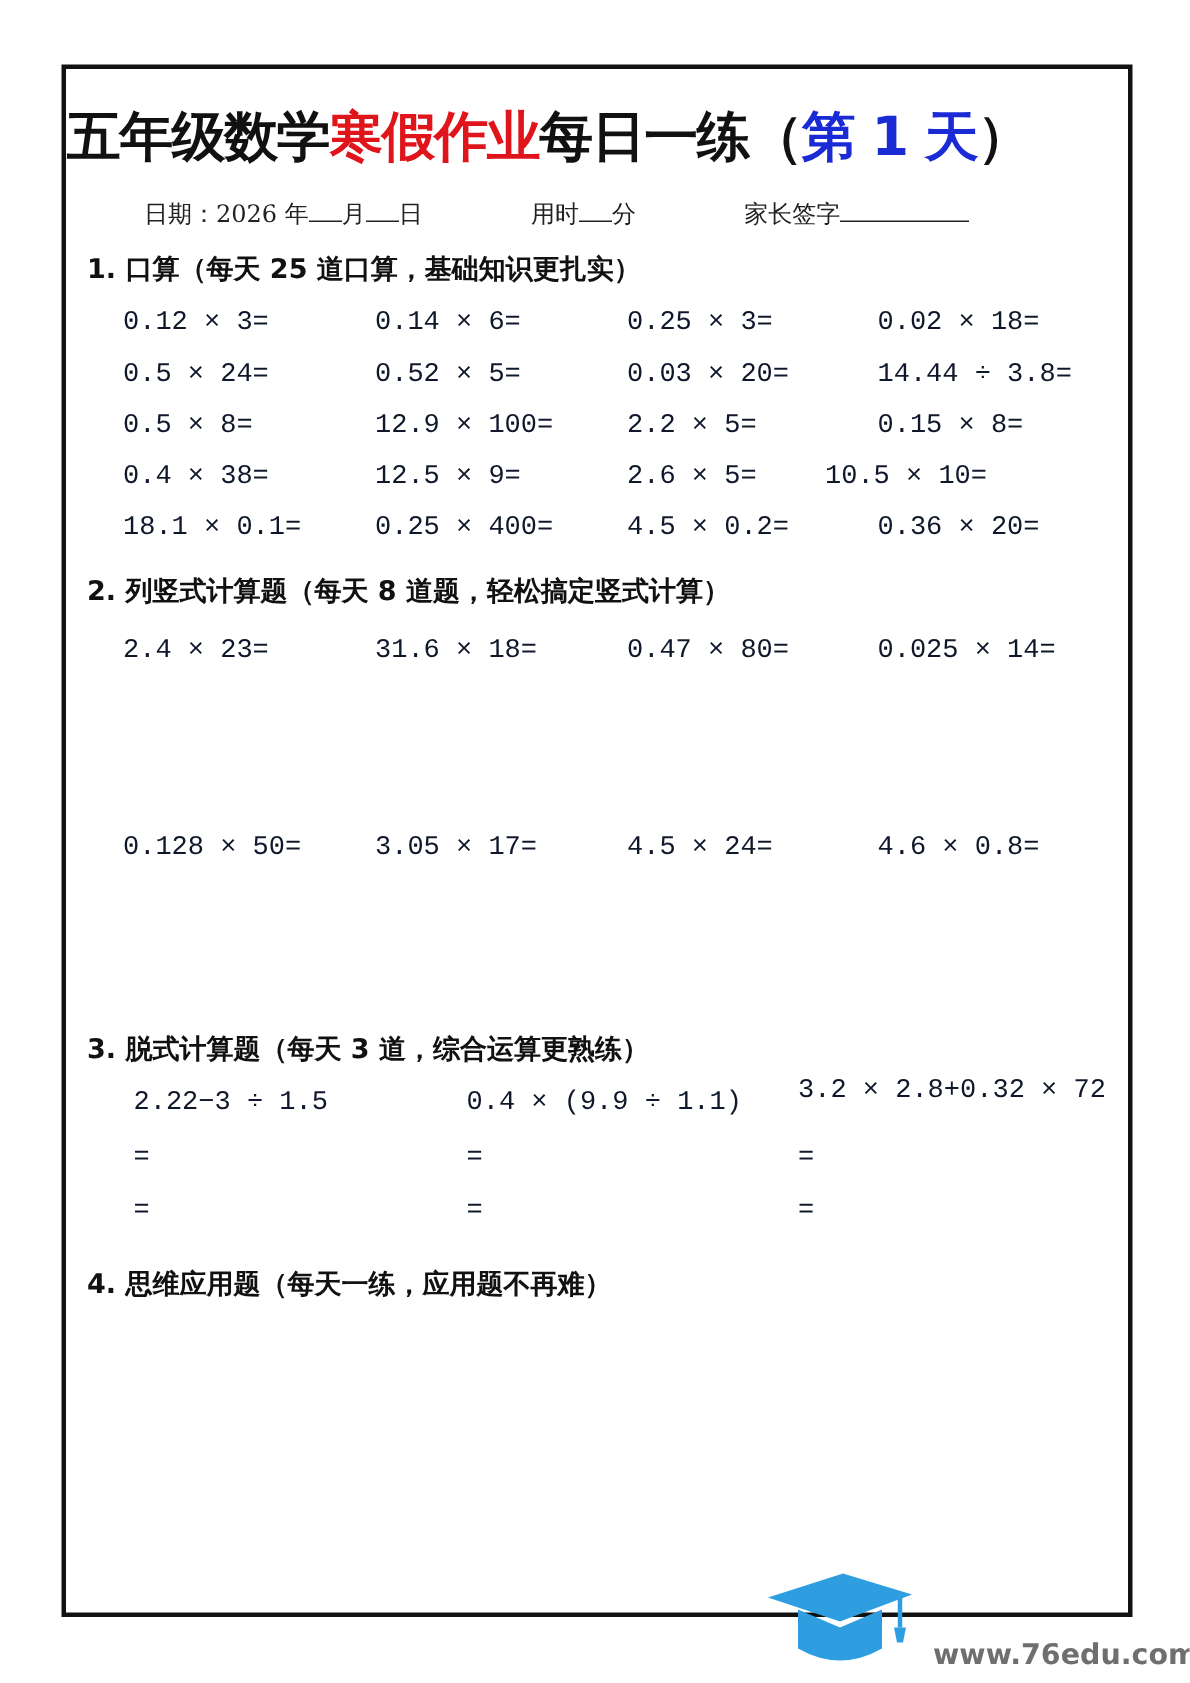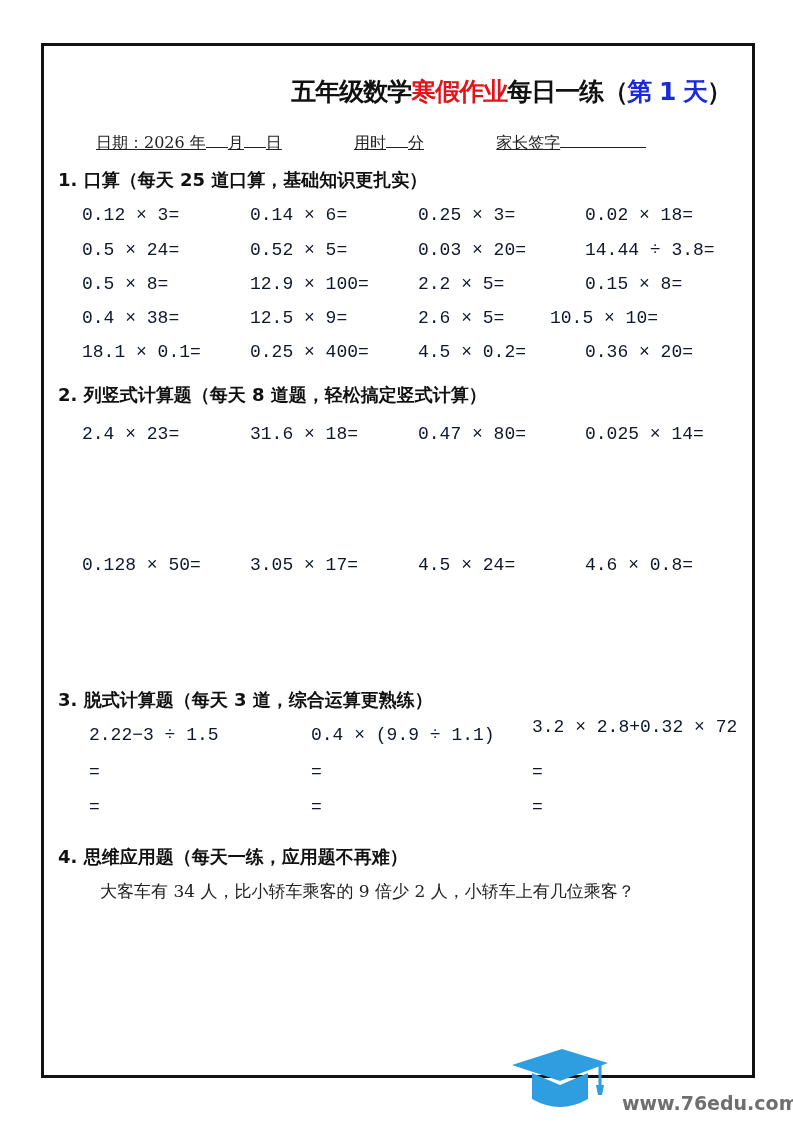--- a/index.html
+++ b/index.html
@@ -21,43 +21,43 @@
       width: 708px;
       height: 1029px;
       border: 3px solid #111111;
       box-sizing: content-box;
     }
     .title {
       position: absolute;
       left: 0;
       top: 68px;
       width: 731px;
-      text-align: right;
-      font-family: "DejaVu Sans", sans-serif;
-      font-weight: bold;
-      font-size: 25px;
+      text-align: center;
+      font-family: "DejaVu Sans", sans-serif;
+      font-weight: bold;
+      font-size: 36px;
       letter-spacing: -1px;
       line-height: 48px;
       white-space: nowrap;
     }
     .title .t-black { color: #111111; }
     .title .t-red { color: #e0141b; }
     .title .t-blue { color: #1a2bd6; }
 
     .info-line {
       position: absolute;
       top: 130px;
       left: 96px;
       font-family: "DejaVu Serif", serif;
       font-size: 16px;
       line-height: 24px;
       color: #222;
       white-space: nowrap;
     }
-    .info-line span { display: inline-block; text-decoration: underline; }
+    .info-line span { display: inline-block; }
     .blank {
       display: inline-block;
       border-bottom: 1px solid #222;
       height: 17px;
       vertical-align: baseline;
     }
     .section-heading {
       position: absolute;
       left: 58px;
       font-family: "DejaVu Sans", sans-serif;
@@ -188,21 +188,20 @@
 <div class="math" style="left:311px; top:760px">=</div>
 <div class="math" style="left:532px; top:760px">=</div>
 
 <div class="math" style="left:89px; top:795px">=</div>
 <div class="math" style="left:311px; top:795px">=</div>
 <div class="math" style="left:532px; top:795px">=</div>
 
 <div class="section-heading" style="top:844px">4.  思维应用题（每天一练，应用题不再难）</div>
 
 <div class="problem-text" style="top:876px">
-  <div><span class="indent"></span><span>大客车有 34 人，比小轿车乘客的 9 倍少 2 人，小轿车上有几位乘客？</span></div>
 </div>
 
 <div class="logo">
   <svg class="cap" width="100" height="72" viewBox="0 0 100 72">
 
     <polygon points="2,22 52,6 98,20 50,38" fill="#2e9ee0"></polygon>
 
     <path d="M22,30 L22,56 Q50,72 78,56 L78,30 L50,42 Z" fill="#2e9ee0"></path>
 
     <line x1="90" y1="22" x2="90" y2="42" stroke="#2e9ee0" stroke-width="3"></line>

